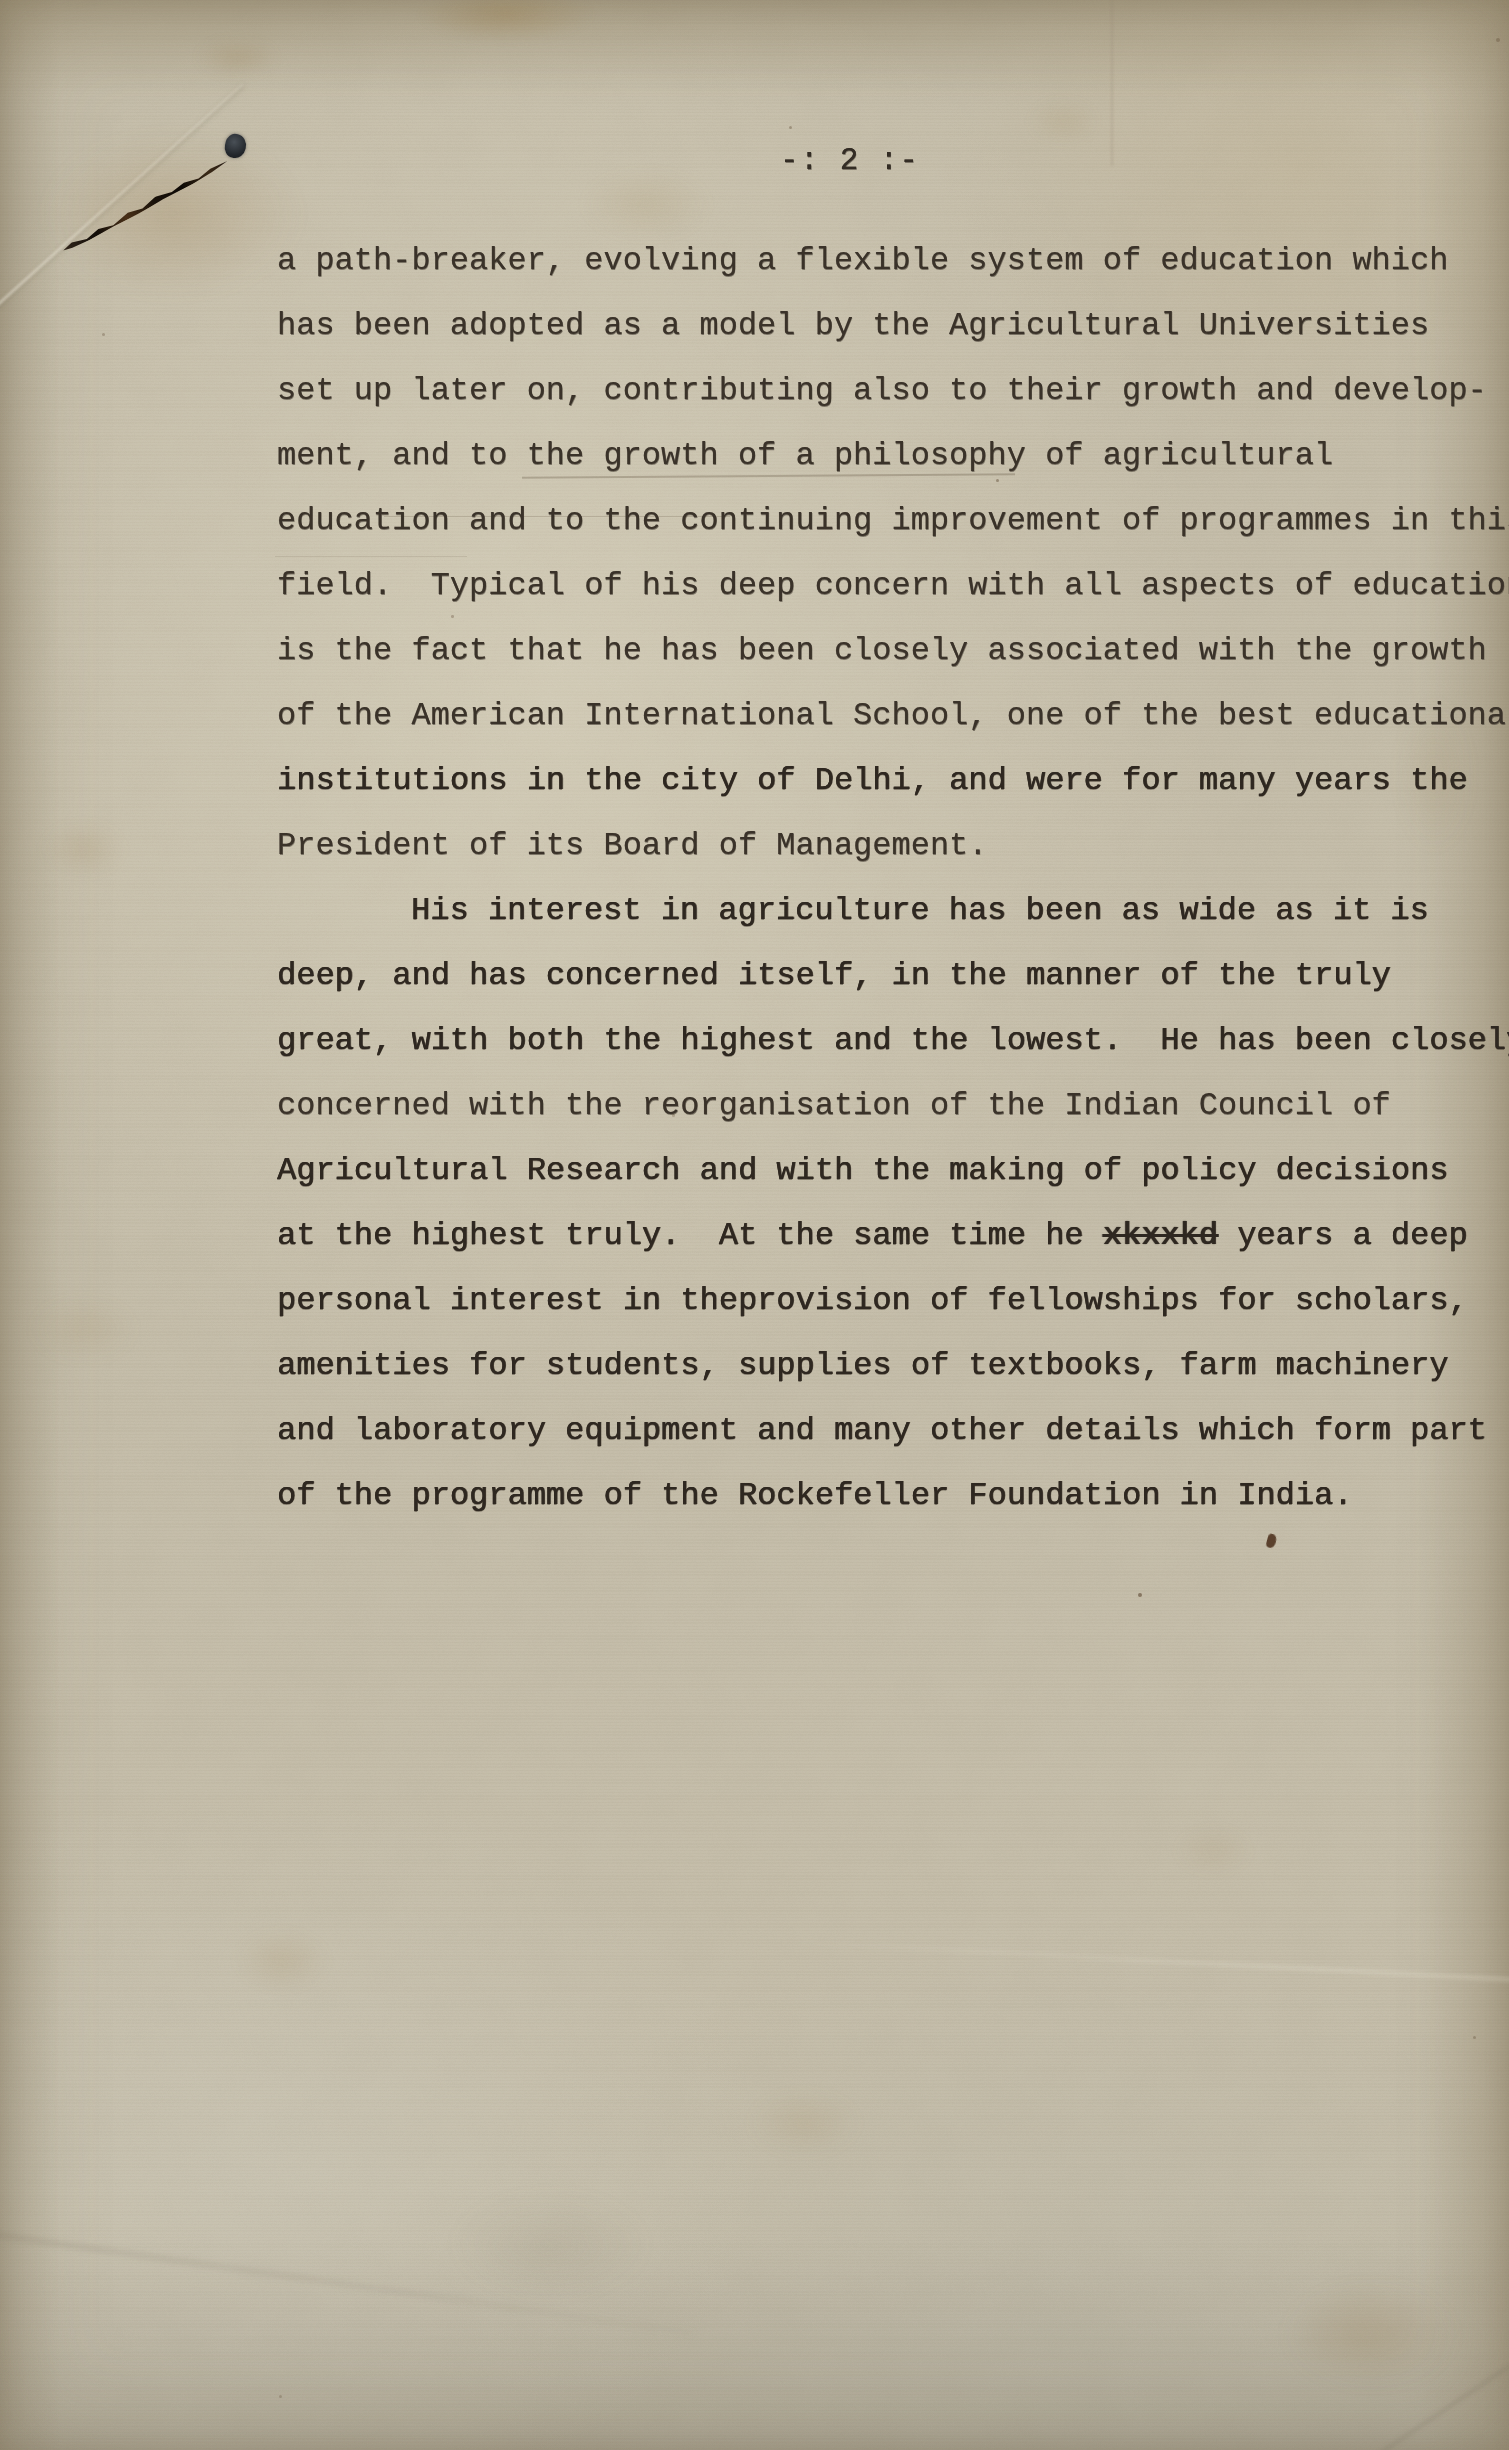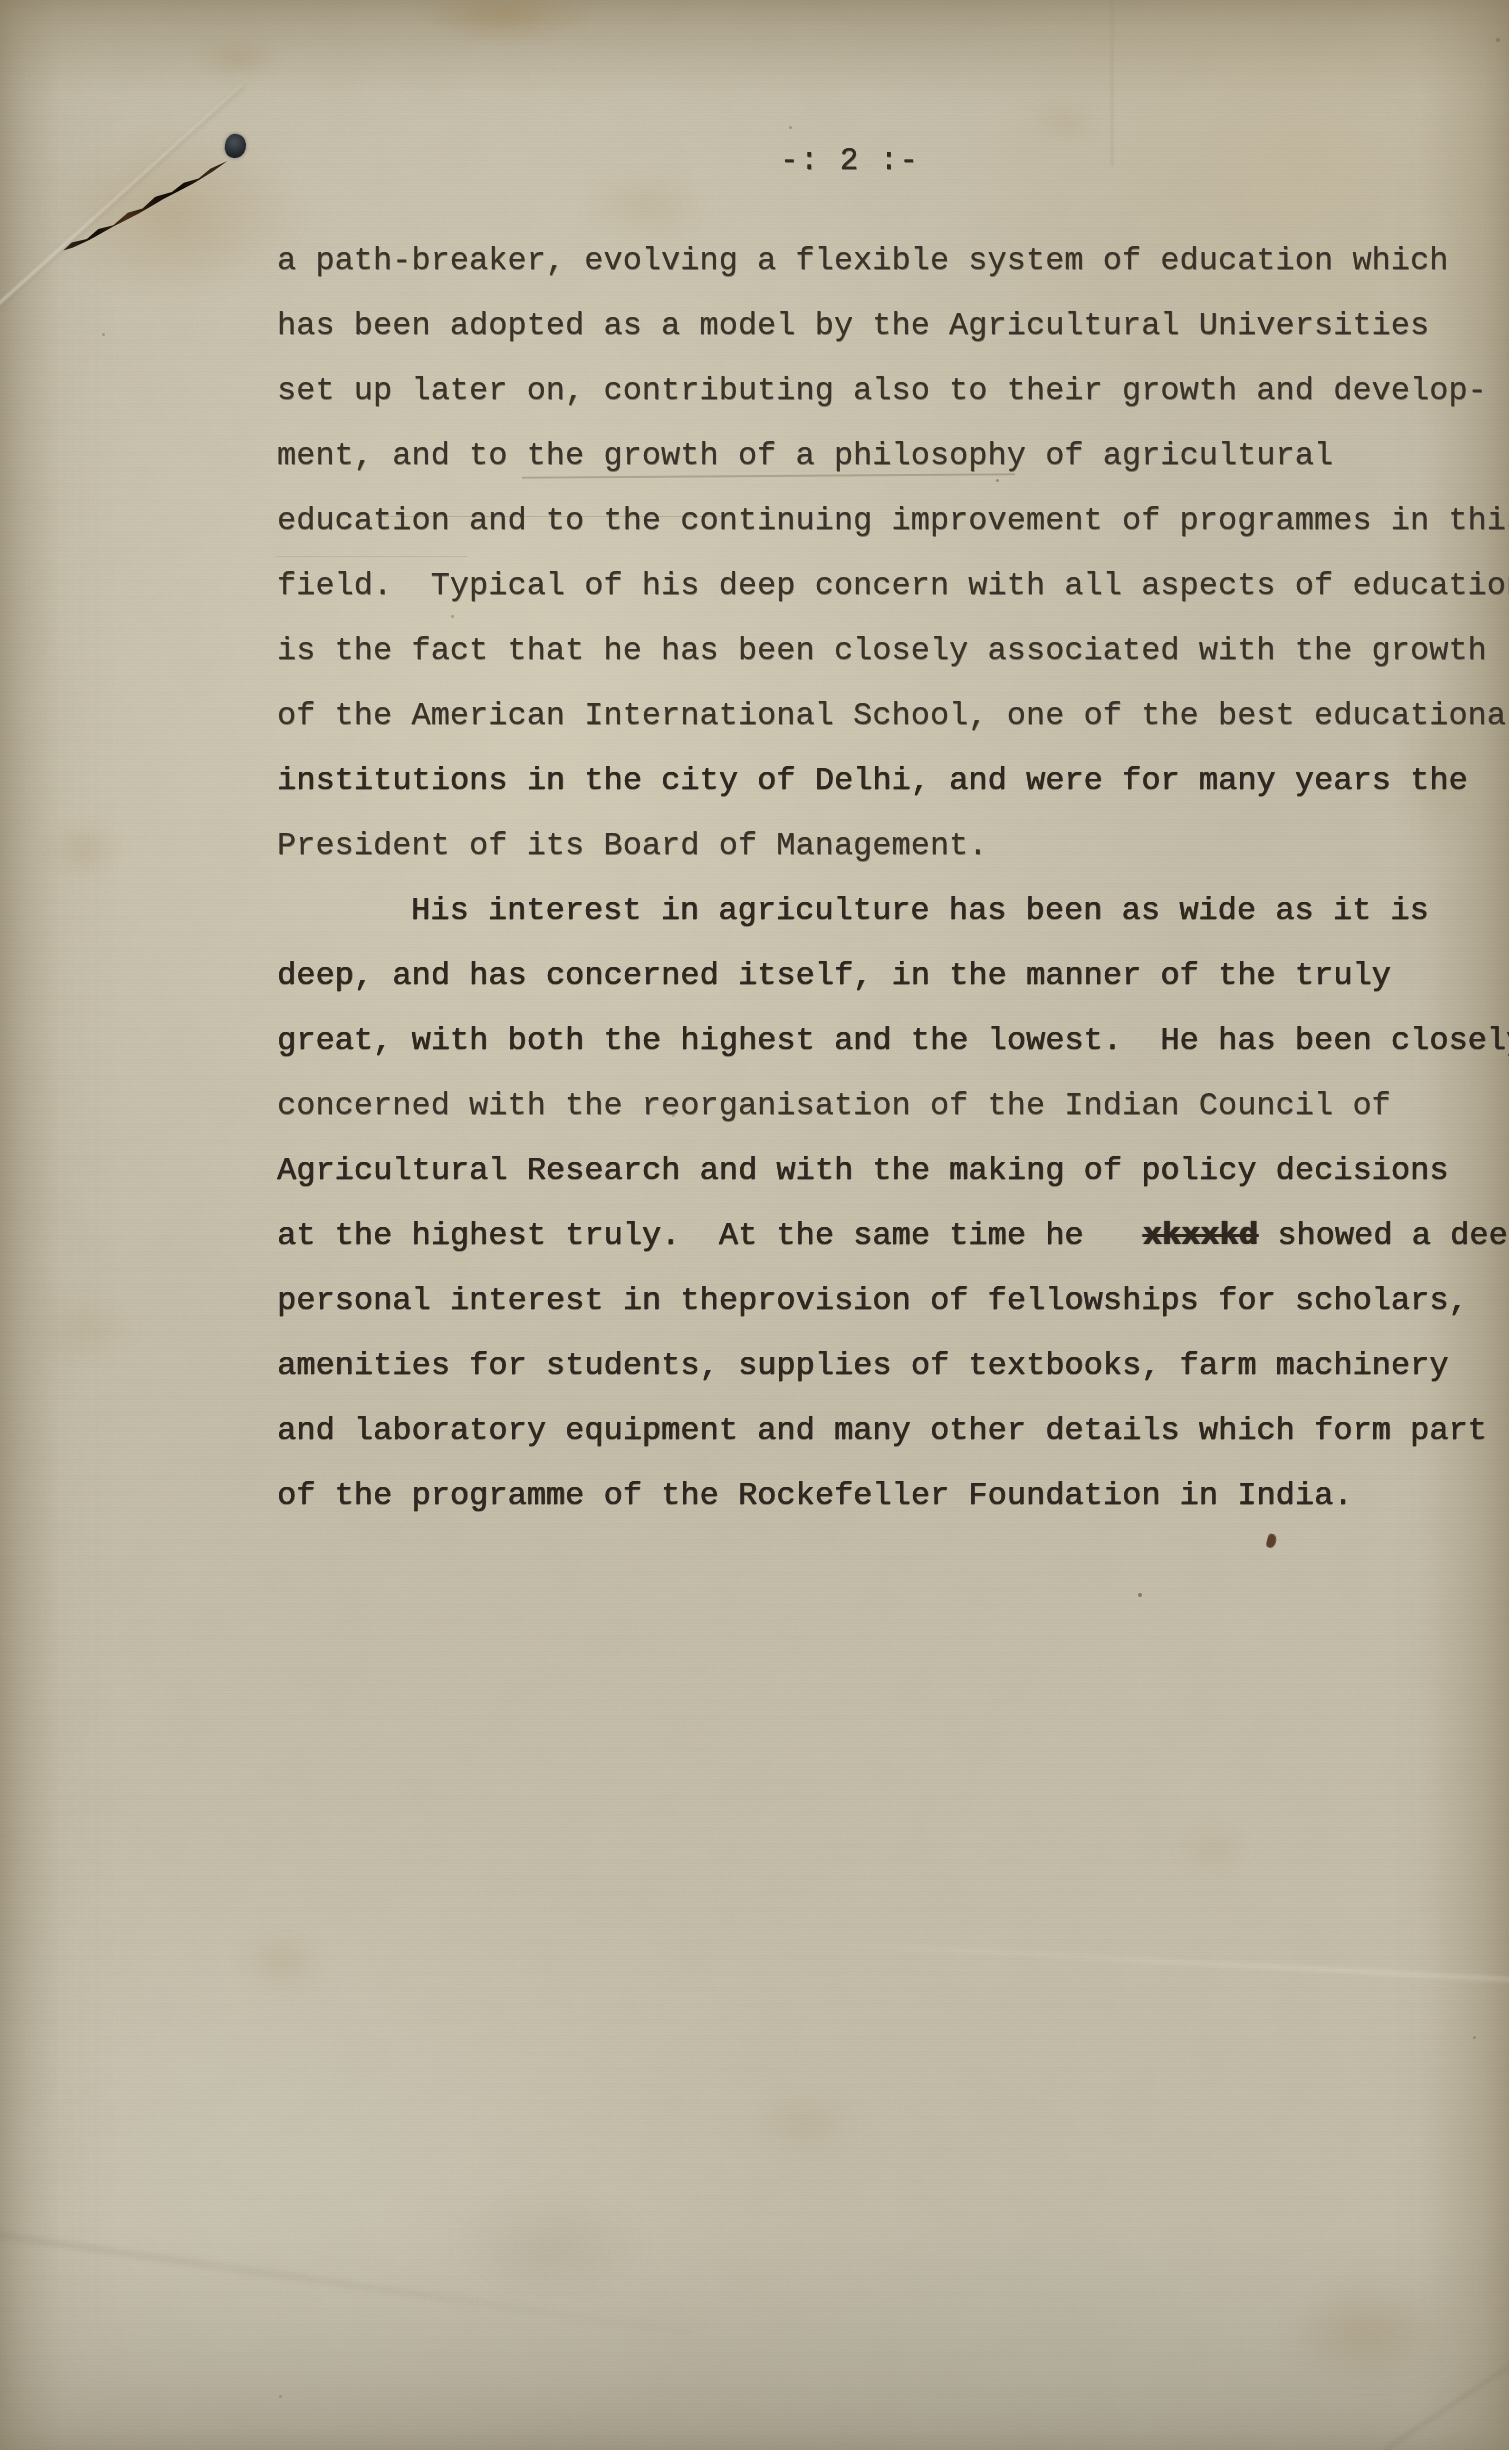--- a/index.html
+++ b/index.html
@@ -29,25 +29,24 @@
     color:#3b332a;
     text-shadow:0.4px 0.5px 0.5px rgba(59,51,42,.55), -0.2px 0 0.3px rgba(59,51,42,.30);
     filter:blur(0.3px);
   }
   .tline{white-space:pre;height:65px;}
   .tline.heavy{
     color:#2f2821;
     text-shadow:0 0 0.6px rgba(48,40,31,.95), 0.8px 0 0.3px rgba(48,40,31,.70), 0 0.6px 0.6px rgba(48,40,31,.45);
   }
   .struck{
-    font-weight:bold;
+    font-weight:normal;
     text-decoration:line-through;
     text-decoration-thickness:2.6px;
     text-shadow:0 0 1.3px rgba(40,33,26,.95), 1px 0 0.6px rgba(40,33,26,.8), -0.6px 0 0.6px rgba(40,33,26,.6);
-    margin-left:40px;
   }
   #page-number{
     position:absolute;left:780px;top:143px;
     font-size:31px;letter-spacing:1.3px;
     color:#342d25;
     text-shadow:0 0 0.6px rgba(48,40,31,.9), 0.6px 0.5px 0.5px rgba(48,40,31,.5);
     filter:blur(0.3px);
     white-space:pre;
   }
   
@@ -111,21 +110,21 @@
       <div class="tline">field.  Typical of his deep concern with all aspects of education</div>
       <div class="tline">is the fact that he has been closely associated with the growth</div>
       <div class="tline">of the American International School, one of the best educational</div>
       <div class="tline heavy">institutions in the city of Delhi, and were for many years the</div>
       <div class="tline">President of its Board of Management.</div>
       <div class="tline heavy" style="padding-left: 134px;">His interest in agriculture has been as wide as it is</div>
       <div class="tline heavy">deep, and has concerned itself, in the manner of the truly</div>
       <div class="tline heavy">great, with both the highest and the lowest.  He has been closely</div>
       <div class="tline">concerned with the reorganisation of the Indian Council of</div>
       <div class="tline heavy">Agricultural Research and with the making of policy decisions</div>
-      <div class="tline heavy"><span>at the highest truly.  At the same time he </span><span class="struck">xkxxkd</span><span> showed a deep</span></div>
+      <div class="tline heavy"><span>at the highest truly.  At the same time he </span><span class="struck">xkxxkd</span><span> years a deep</span></div>
       <div class="tline heavy">personal interest in theprovision of fellowships for scholars,</div>
       <div class="tline heavy">amenities for students, supplies of textbooks, farm machinery</div>
       <div class="tline heavy">and laboratory equipment and many other details which form part</div>
       <div class="tline heavy">of the programme of the Rockefeller Foundation in India.</div>
     </div>
 
   <div class="tear"></div>
   <div class="ink-dot"></div>
 
   <div class="speck" style="left:1267px;top:1534px;width:9px;height:14px;background:#4a2c18;border-radius:40% 60% 60% 40%;transform:rotate(15deg);opacity:.85;filter:blur(0.3px);"></div>

